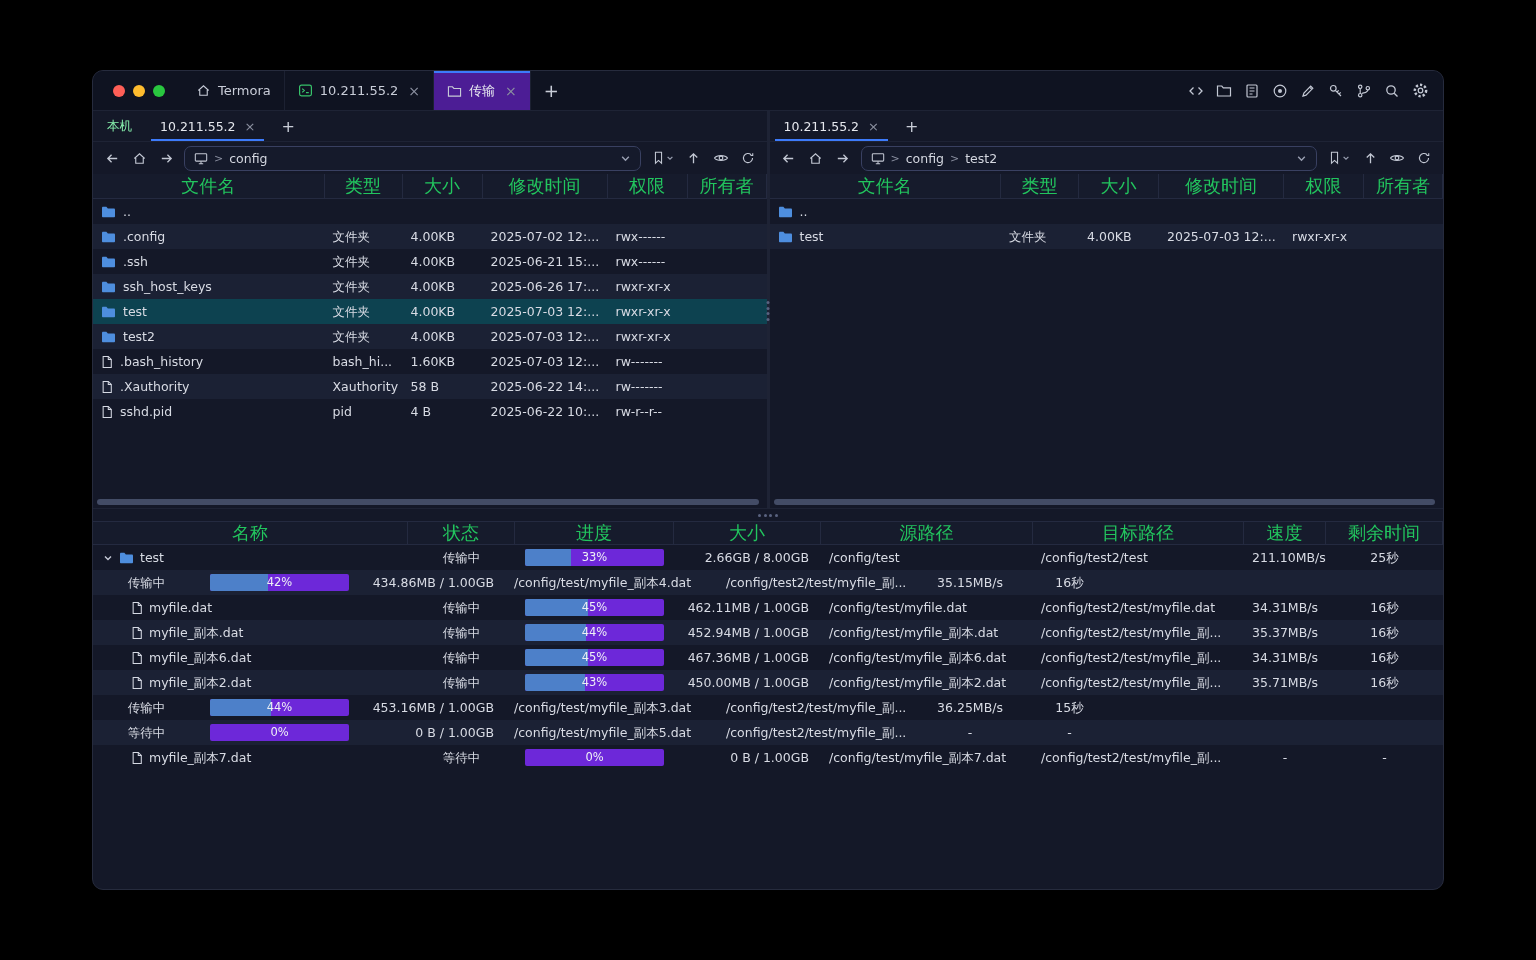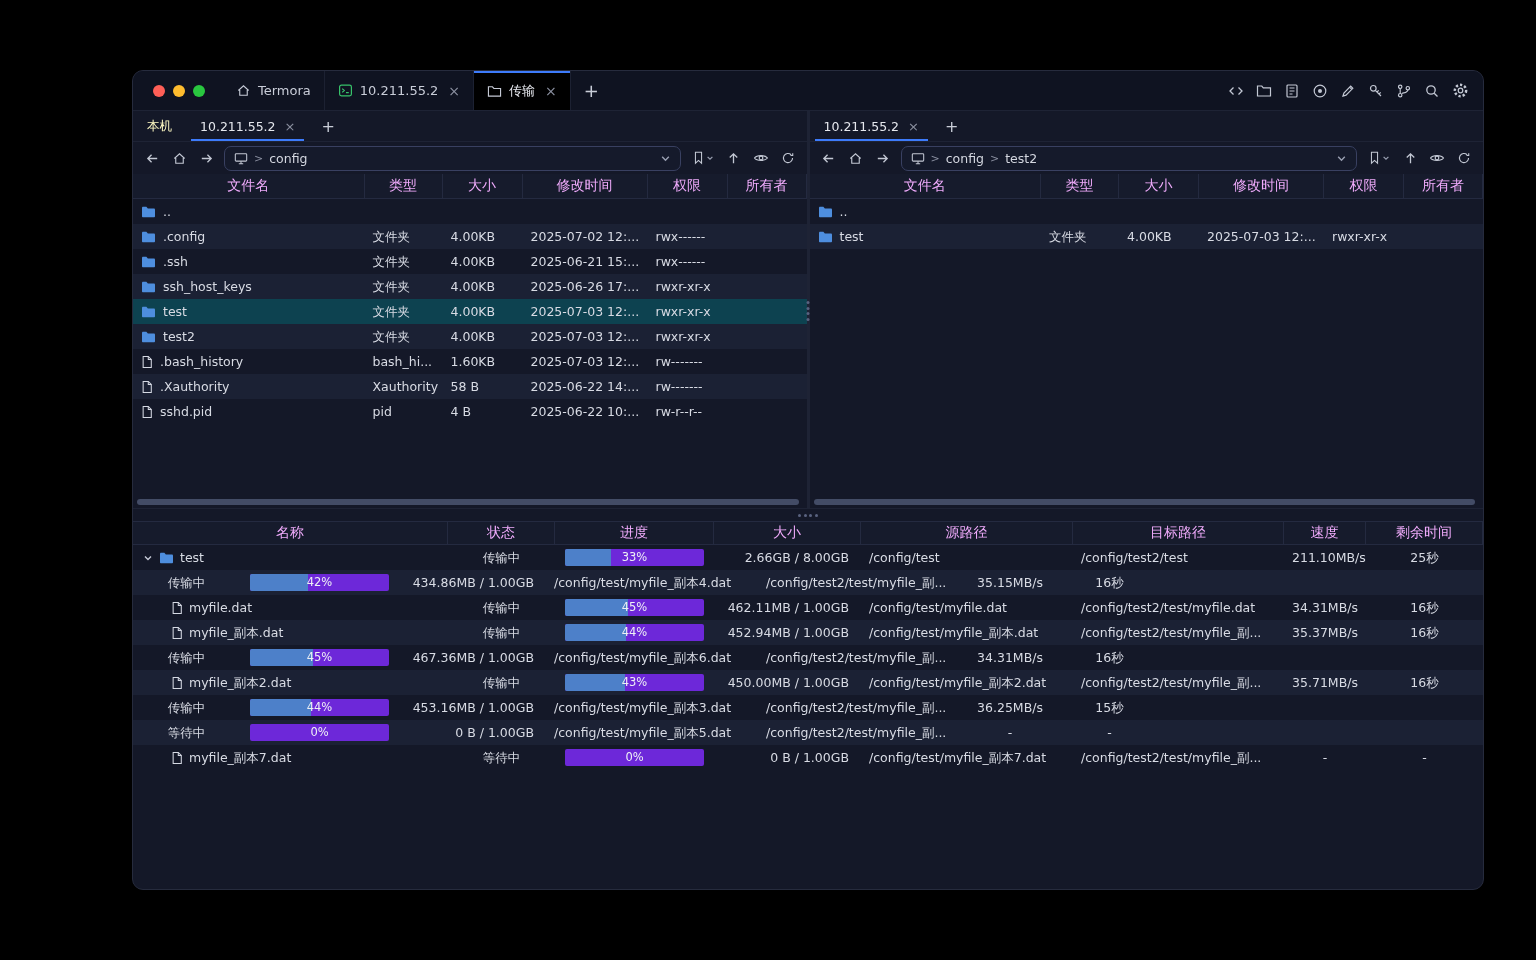--- a/index.html
+++ b/index.html
@@ -1,59 +1,59 @@
 <!DOCTYPE html>
 <html><head>
 <meta charset="utf-8">
 <style>
   * { margin:0; padding:0; box-sizing:border-box; }
   html,body { width:1536px; height:960px; background:#000; overflow:hidden;
     font-family:"DejaVu Sans","Liberation Sans",sans-serif; }
   .stage { position:relative; width:1536px; height:960px; background:#000; }
   .window { position:absolute; left:92px; top:70px; width:1352px; height:820px;
     background:#141828; border:1px solid #262b3d; border-radius:11px; overflow:hidden;
-    box-shadow:0 25px 70px rgba(0,0,0,.7); color:#d8dbe4; font-size:13px;margin-left:40px; }
+    box-shadow:0 25px 70px rgba(0,0,0,.7); color:#d8dbe4; font-size:13px; }
 
   
   .titlebar { height:40px; display:flex; align-items:stretch; background:#0f1321; border-bottom:1px solid #1e2335; }
   .traffic { display:flex; align-items:center; gap:8px; padding:0 18px 0 20px; }
   .light { width:12px; height:12px; border-radius:50%; }
   .mtabs { display:flex; align-items:stretch; }
   .mtab { display:flex; align-items:center; gap:7px; padding:0 13px; border-right:1px solid #1c2132; color:#c9cdd8; position:relative; cursor:default; }
-  .mtab.active { background:#000000; color:#e8eaf0; }
+  .mtab.active { background:#4c1d95; color:#e8eaf0; }
   .mtab.active::before { content:""; position:absolute; top:0; left:0; right:0; height:2px; background:#3d7bfa; }
   .tclose { margin-left:3px; color:#8b90a0; font-size:14px; line-height:1; }
   .addtab { display:flex; align-items:center; padding:0 13px; font-size:18px; color:#c9cdd8; }
   .tspace { flex:1; }
   .toolbar { display:flex; align-items:center; gap:2px; padding-right:10px; }
   .tbtn { width:26px; height:26px; display:flex; align-items:center; justify-content:center; border-radius:6px; }
 
   
   .content { height:778px; display:flex; flex-direction:column; }
   .file-area { height:397px; display:flex; }
   .fpanel { width:673.5px; position:relative; display:flex; flex-direction:column; }
   .vdivider { width:3px; background:#1e2335; position:relative; }
   .vhandle { position:absolute; top:190px; left:50%; transform:translateX(-50%); display:flex; flex-direction:column; gap:2.5px; }
   .vhandle i, .shandle i { width:3px; height:3px; border-radius:50%; background:#5a6380; display:block; }
 
   .ptabs { height:31px; display:flex; align-items:stretch; border-bottom:1px solid #1e2335; }
-  .ptab { display:flex; align-items:center; gap:6px; padding:0 14px; font-size:12.5px; color:#fef9c3; position:relative; }
+  .ptab { display:flex; align-items:center; gap:6px; padding:0 14px; font-size:12.5px; color:#86efac; position:relative; }
   .ptab.active { color:#e6e8ee; }
   .ptab.active::after { content:""; position:absolute; left:5px; right:5px; bottom:0; height:2px; background:#3d7bfa; }
   .ptab .tclose { font-size:13px; }
   .paddtab { display:flex; align-items:center; padding:0 12px; font-size:16px; color:#c9cdd8; }
 
   .navbar { height:32px; display:flex; align-items:center; gap:3px; padding:0 7px; }
   .nbtn { min-width:24px; height:24px; display:flex; align-items:center; justify-content:center; border-radius:5px; gap:1px; }
   .crumb { flex:1; height:25px; border:1px solid #394061; border-radius:7px; display:flex; align-items:center; gap:6px; padding:0 9px; background:#151a2b; font-size:12.5px; color:#d4d7e0; margin:0 3px; }
   .csegs { display:flex; align-items:center; gap:6px; }
   .csegs .sep { color:#8a8fa0; font-size:11px; }
   .crumb .chevend { margin-left:auto; display:flex; }
 
-  .fhead { height:25px; display:flex; background:#161b2c; border-bottom:1px solid #242a40; font-size:14px; color:#f0abfc; }
+  .fhead { height:25px; display:flex; background:#161b2c; border-bottom:1px solid #242a40; font-size:18px; color:#22c55e; }
   .fhead .hc { display:flex; align-items:center; justify-content:center; border-right:1px solid #242a40; overflow:hidden; white-space:nowrap; }
   .thead { border-top:1px solid #242a40; height:24px; }
 
   .frow { height:25px; display:flex; align-items:center; font-size:12.5px; color:#d8dbe4; }
   .frow.alt { background:#1b2134; }
   .frow.selected { background:#0d4250; }
   .fc { padding:0 8px; white-space:nowrap; overflow:hidden; line-height:25px; }
   .namec { display:flex; align-items:center; gap:7px; }
   .ficon { display:flex; align-items:center; flex:0 0 auto; }
 
@@ -632,20 +632,29 @@
                   <div class="plabel">44%</div>
                 </div>
               </div>
               <div class="tc tw3 rgt">452.94MB / 1.00GB</div>
               <div class="tc tw4">/config/test/myfile_副本.dat</div>
               <div class="tc tw5">/config/test2/test/myfile_副...</div>
               <div class="tc tw6 ctr">35.37MB/s</div>
               <div class="tc tw7 ctr">16秒</div>
             </div>
             <div class="trow">
+              <div class="tc tw0 tnm child">
+                <div class="ficon">
+                  <svg width="12" height="14" viewBox="0 0 14 16" fill="none" stroke="#d6dae4" stroke-width="1.2">
+                    <path d="M2.5 1.5h6L12 5v9.5H2.5z"></path>
+                    <path d="M8.5 1.5V5H12"></path>
+                  </svg>
+                </div>
+                <span>myfile_副本6.dat</span>
+              </div>
               <div class="tc tw1 ctr">传输中</div>
               <div class="tc tw2">
                 <div class="pbar">
                   <div class="pfill" style="width: 45%;"></div>
                   <div class="plabel">45%</div>
                 </div>
               </div>
               <div class="tc tw3 rgt">467.36MB / 1.00GB</div>
               <div class="tc tw4">/config/test/myfile_副本6.dat</div>
               <div class="tc tw5">/config/test2/test/myfile_副...</div>

